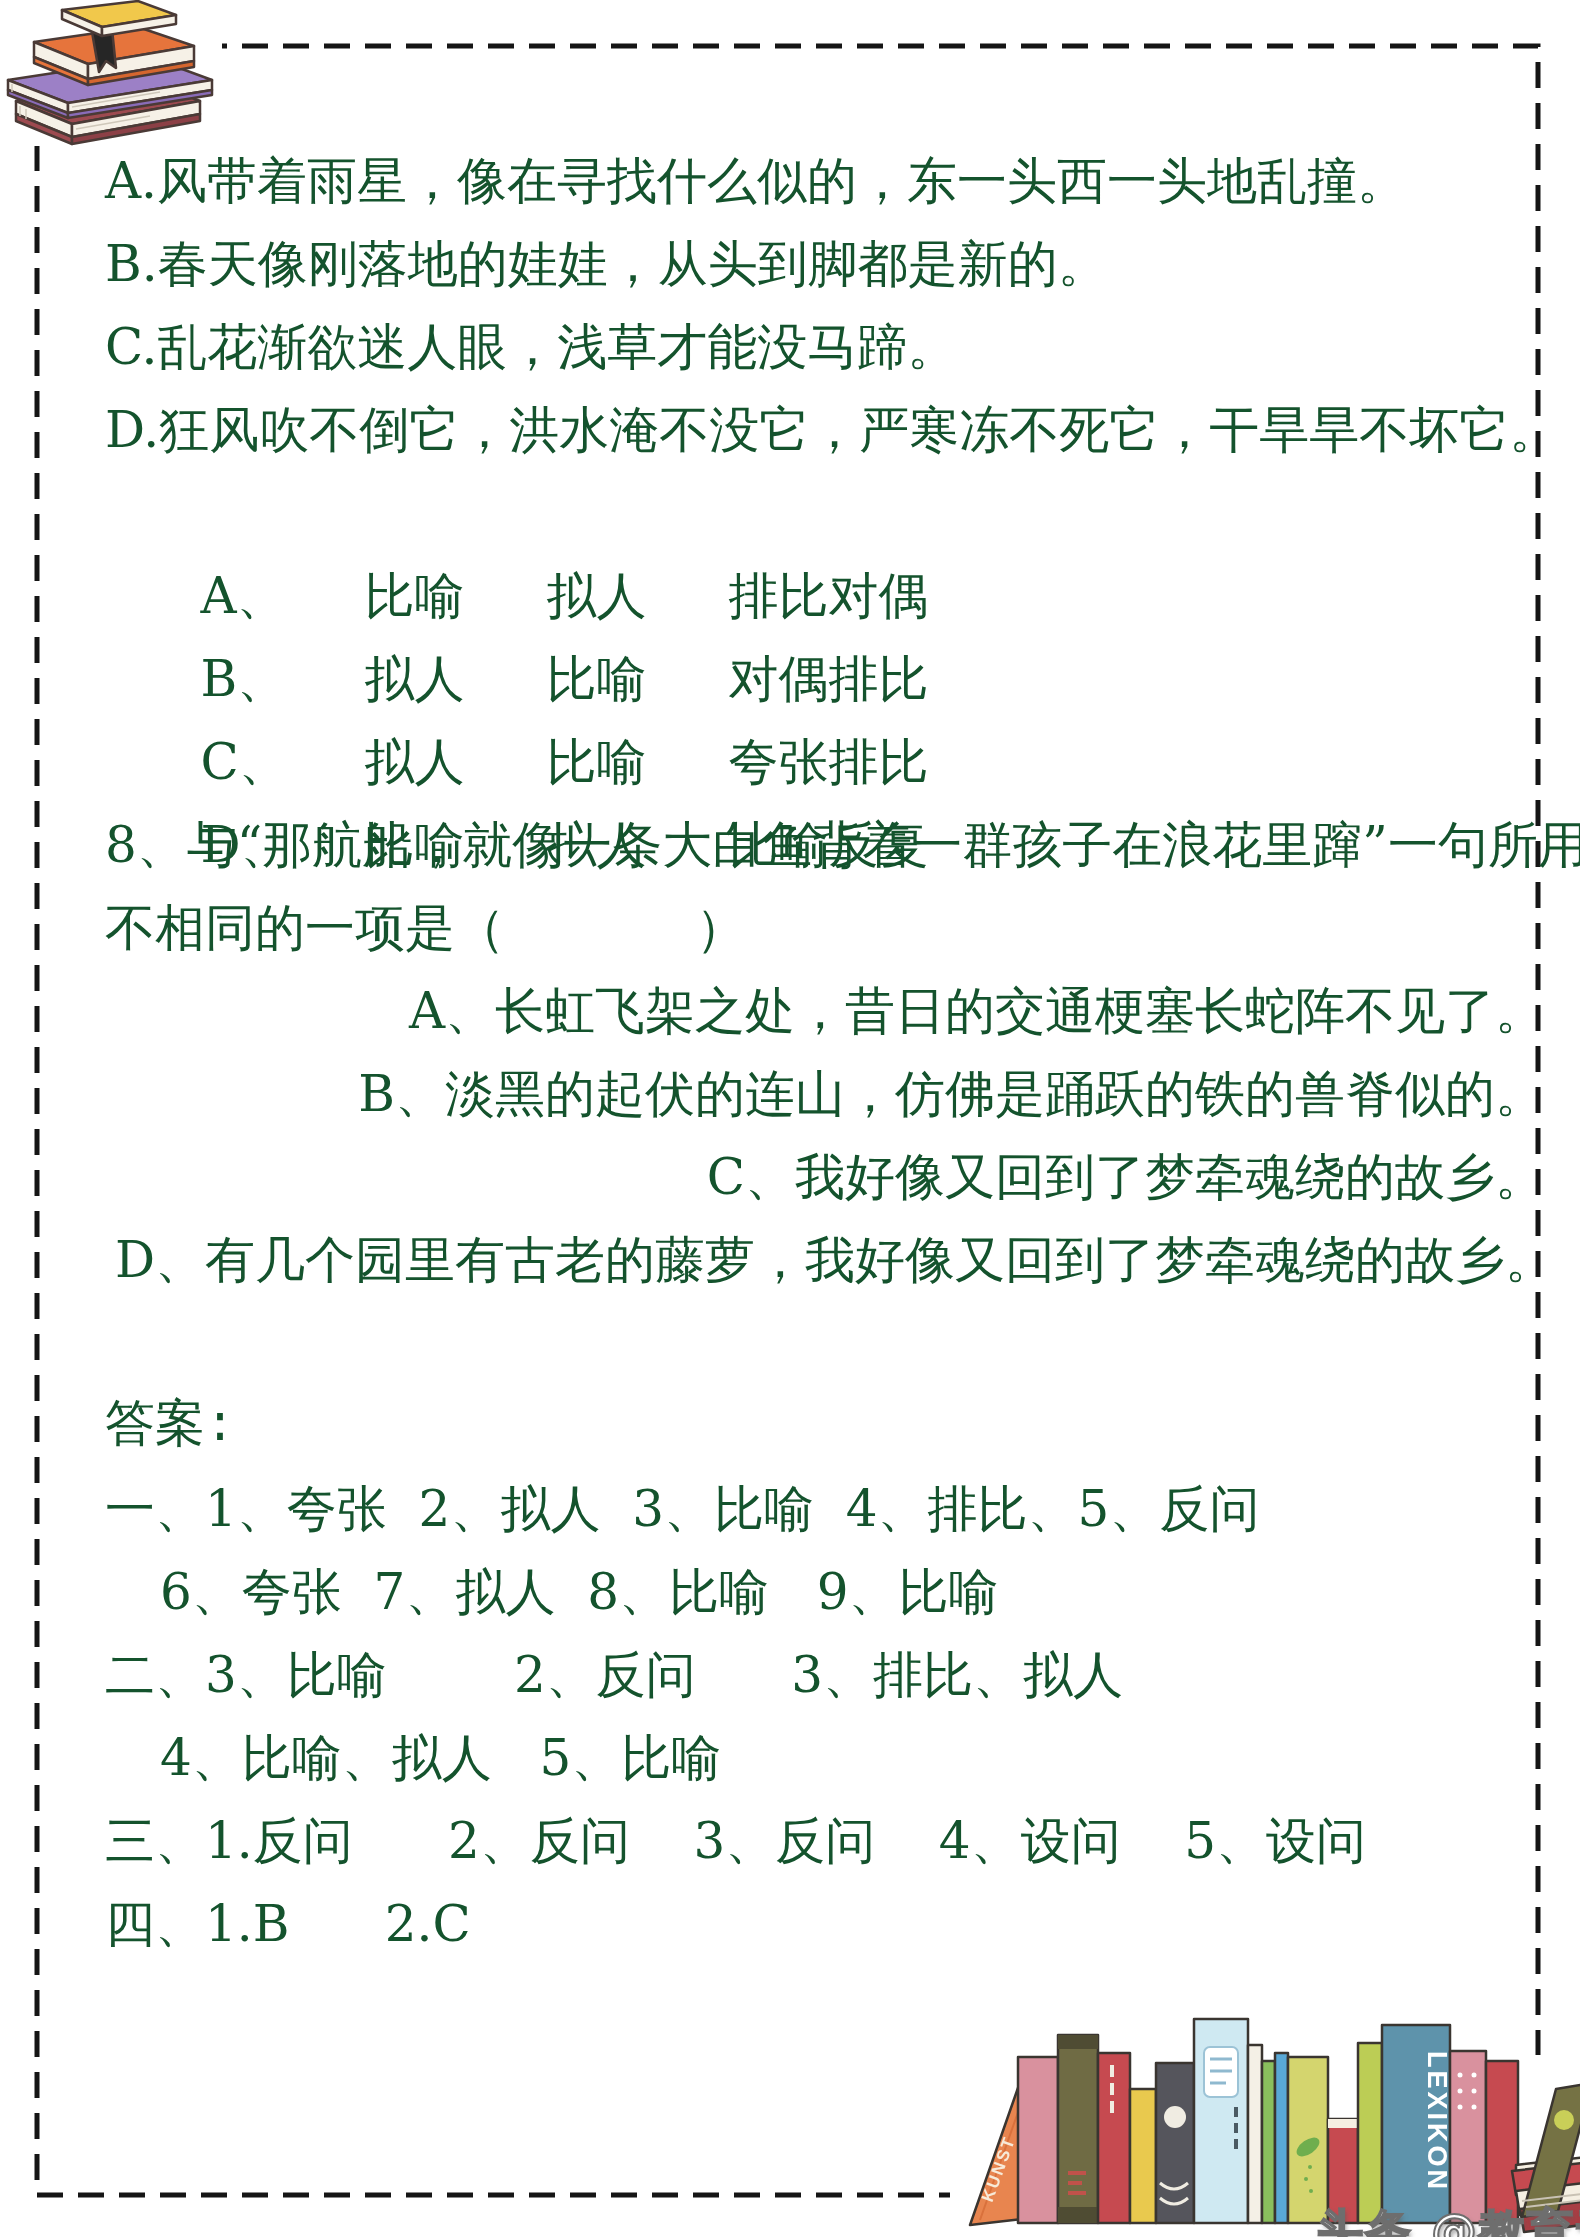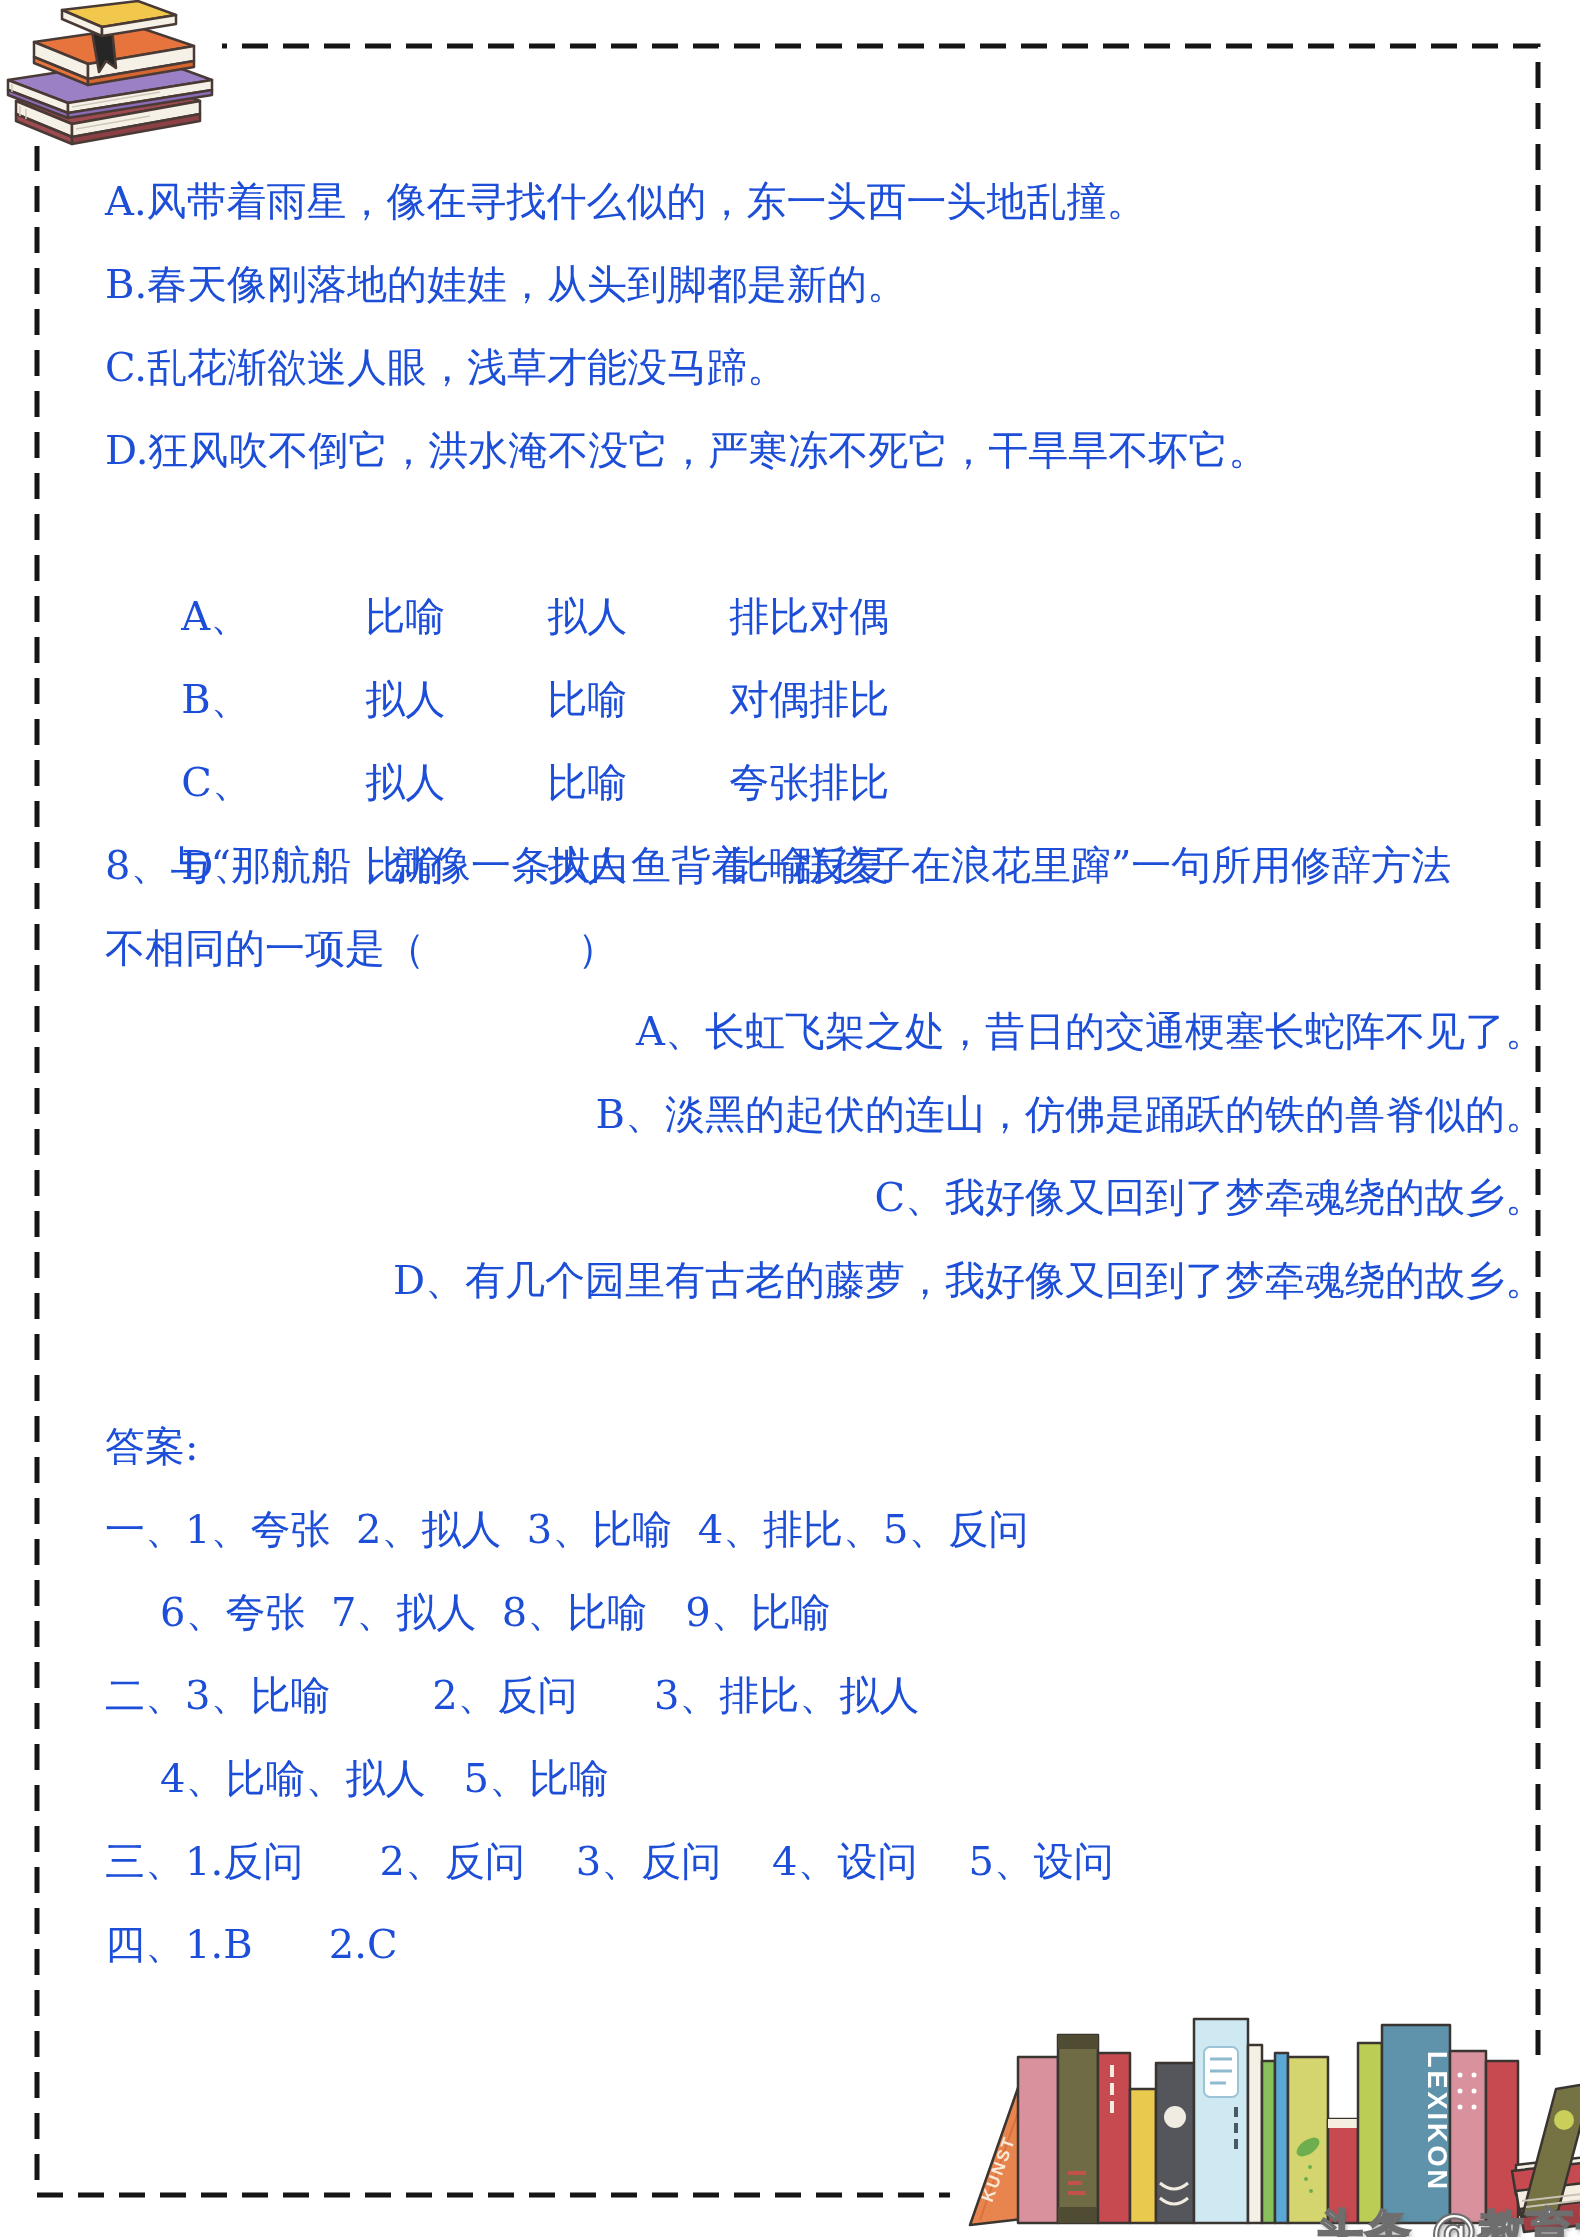--- a/index.html
+++ b/index.html
@@ -4,27 +4,27 @@
 <style>
   html, body { margin: 0; padding: 0; }
   body { width: 1580px; height: 2237px; background: #ffffff; }
   .page {
     position: relative; width: 1580px; height: 2237px;
     background: #ffffff; overflow: hidden;
     font-family: "DejaVu Serif", "Liberation Serif", serif;
   }
   .border-svg { position: absolute; left: 0; top: 0; z-index: 1; }
   .content {
-    position: absolute; left: 105px; top: 160px; width: 1440px; z-index: 2;
-    font-size: 40px; line-height: 83px; color: #1d4ed8;
+    position: absolute; left: 105px; top: 140px; width: 1440px; z-index: 2;
+    font-size: 50px; line-height: 83px; color: #14532d;
   }
   .line { white-space: pre; height: 83px; }
   .opt { padding-left: 10px; text-align: right; }
   .indent { padding-left: 55px; }
-  .gap-before { margin-top: 83px; }
+  .gap-before { margin-top: 83px; font-family: Liberation Mono, monospace; }
   .c-label { display: inline-block; width: 82px; }
   .c-item  { display: inline-block; width: 182px; text-align: right; }
   .c-item:last-child { width: auto; }
   .books-top { position: absolute; left: 0; top: 0; z-index: 3; }
   .books-bottom { position: absolute; left: 670px; top: 1955px; z-index: 3; }
   .watermark {
     position: absolute; left: 1245px; top: 2147px; z-index: 4;
     font-size: 46px; font-weight: bold; letter-spacing: 2px; color: #ffffff;
     font-family: "DejaVu Sans", "Liberation Sans", sans-serif;
     -webkit-text-stroke: 2px #6e6e6e;

